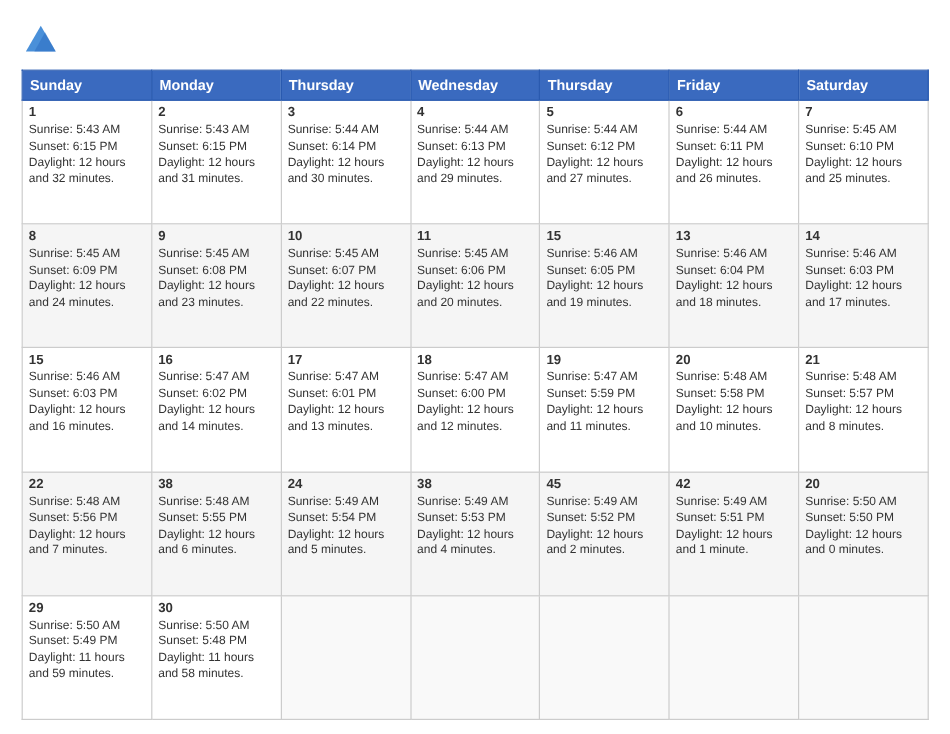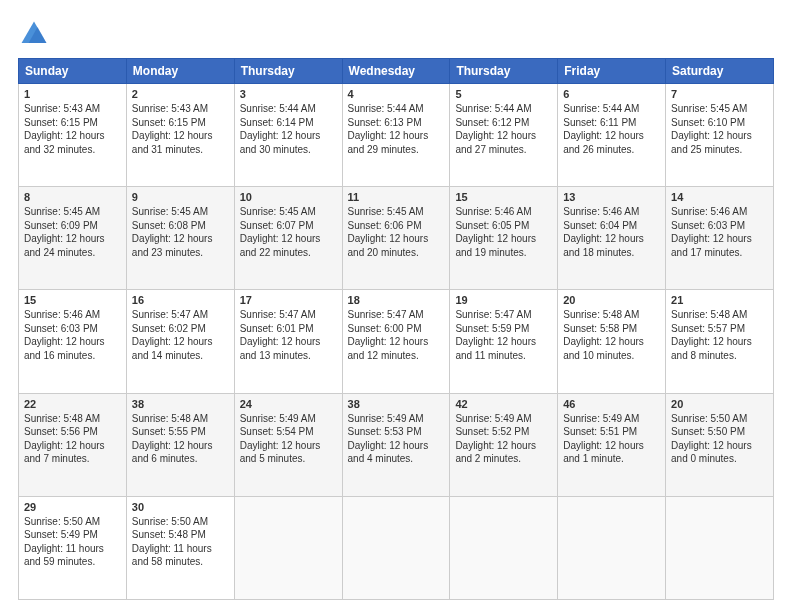--- a/index.html
+++ b/index.html
@@ -155,22 +155,22 @@
           <td><span class="day-number">18</span><span class="cell-text">Sunrise: 5:47 AM<br>Sunset: 6:00 PM<br>Daylight: 12 hours and 12 minutes.</span></td>
           <td><span class="day-number">19</span><span class="cell-text">Sunrise: 5:47 AM<br>Sunset: 5:59 PM<br>Daylight: 12 hours and 11 minutes.</span></td>
           <td><span class="day-number">20</span><span class="cell-text">Sunrise: 5:48 AM<br>Sunset: 5:58 PM<br>Daylight: 12 hours and 10 minutes.</span></td>
           <td><span class="day-number">21</span><span class="cell-text">Sunrise: 5:48 AM<br>Sunset: 5:57 PM<br>Daylight: 12 hours and 8 minutes.</span></td>
         </tr>
         <tr class="row-bg-alt">
           <td><span class="day-number">22</span><span class="cell-text">Sunrise: 5:48 AM<br>Sunset: 5:56 PM<br>Daylight: 12 hours and 7 minutes.</span></td>
           <td><span class="day-number">38</span><span class="cell-text">Sunrise: 5:48 AM<br>Sunset: 5:55 PM<br>Daylight: 12 hours and 6 minutes.</span></td>
           <td><span class="day-number">24</span><span class="cell-text">Sunrise: 5:49 AM<br>Sunset: 5:54 PM<br>Daylight: 12 hours and 5 minutes.</span></td>
           <td><span class="day-number">38</span><span class="cell-text">Sunrise: 5:49 AM<br>Sunset: 5:53 PM<br>Daylight: 12 hours and 4 minutes.</span></td>
-          <td><span class="day-number">42</span><span class="cell-text">Sunrise: 5:49 AM<br>Sunset: 5:52 PM<br>Daylight: 12 hours and 2 minutes.</span></td>
-          <td><span class="day-number">46</span><span class="cell-text">Sunrise: 5:49 AM<br>Sunset: 5:51 PM<br>Daylight: 12 hours and 1 minute.</span></td>
+          <td><span class="day-number">45</span><span class="cell-text">Sunrise: 5:49 AM<br>Sunset: 5:52 PM<br>Daylight: 12 hours and 2 minutes.</span></td>
+          <td><span class="day-number">42</span><span class="cell-text">Sunrise: 5:49 AM<br>Sunset: 5:51 PM<br>Daylight: 12 hours and 1 minute.</span></td>
           <td><span class="day-number">20</span><span class="cell-text">Sunrise: 5:50 AM<br>Sunset: 5:50 PM<br>Daylight: 12 hours and 0 minutes.</span></td>
         </tr>
         <tr>
           <td><span class="day-number">29</span><span class="cell-text">Sunrise: 5:50 AM<br>Sunset: 5:49 PM<br>Daylight: 11 hours and 59 minutes.</span></td>
           <td><span class="day-number">30</span><span class="cell-text">Sunrise: 5:50 AM<br>Sunset: 5:48 PM<br>Daylight: 11 hours and 58 minutes.</span></td>
           <td class="empty-cell"></td>
           <td class="empty-cell"></td>
           <td class="empty-cell"></td>
           <td class="empty-cell"></td>
           <td class="empty-cell"></td>

